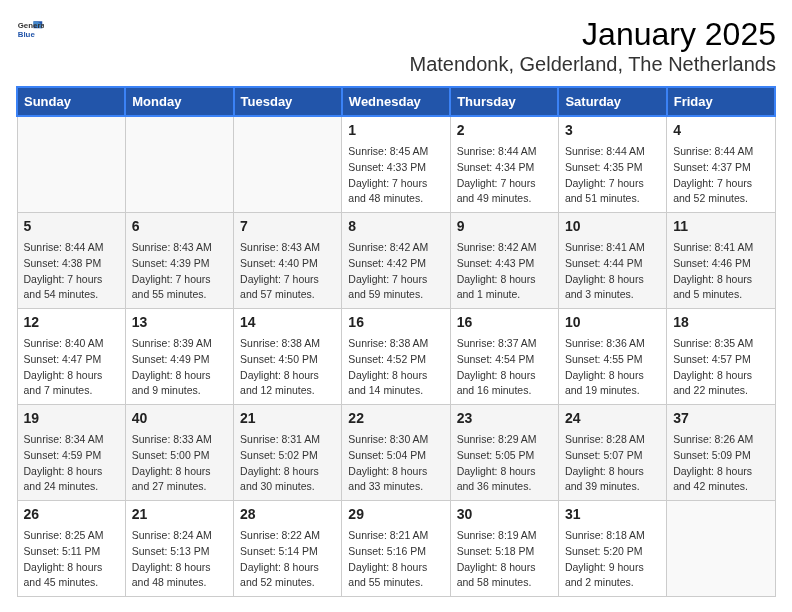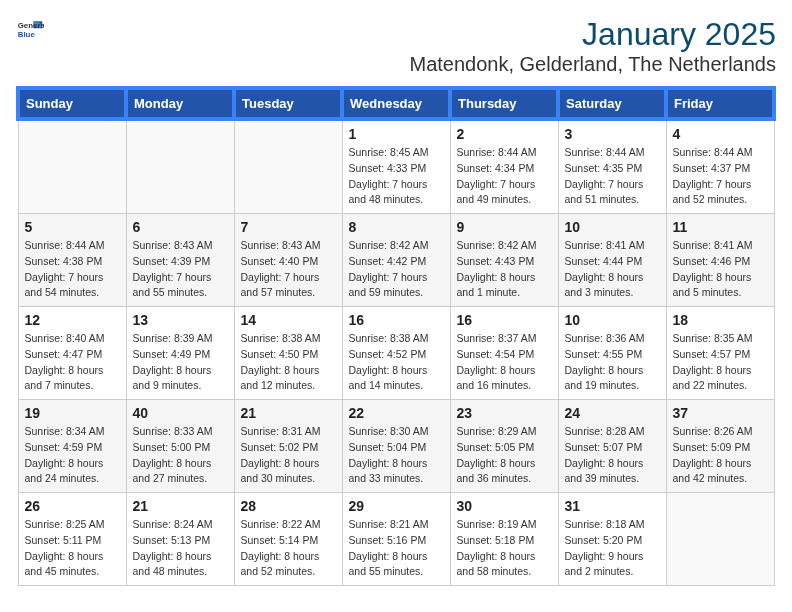--- a/index.html
+++ b/index.html
@@ -23,41 +23,41 @@
     }
     .logo-icon {
       width: 28px;
       height: 28px;
     }
     .title-area {
       text-align: right;
     }
     .month-title {
       font-size: 32px;
-      color: #0c4a6e;
+      color: #000000;
       font-weight: normal;
     }
     .location-title {
       font-size: 20px;
       color: #333;
       font-weight: normal;
     }
     table {
       width: 100%;
       border-collapse: collapse;
       table-layout: fixed;
     }
     thead tr th {
       background-color: #2255aa;
       color: #fff;
       text-align: left;
       padding: 6px 6px;
       font-size: 13px;
       font-weight: bold;
-      border: 4px solid #3b82f6;
+      border: 2px solid #3b82f6;
     }
     tbody tr td {
       border: 1px solid #ccc;
       padding: 5px 6px;
       vertical-align: top;
       font-size: 11px;
       color: #333;
       background: #fff;
       height: 88px;
     }
@@ -67,20 +67,21 @@
     .day-num {
       font-size: 14px;
       font-weight: bold;
       margin-bottom: 3px;
       color: #222;
     }
     .day-info {
       font-size: 10.5px;
       color: #333;
       line-height: 1.5;
+      margin-top: 6px;
     }
     .empty-cell {
       background: #f9f9f9 !important;
     }
   </style>
 </head>
 <body>
 
 <div class="header-area">
   <div class="logo">

